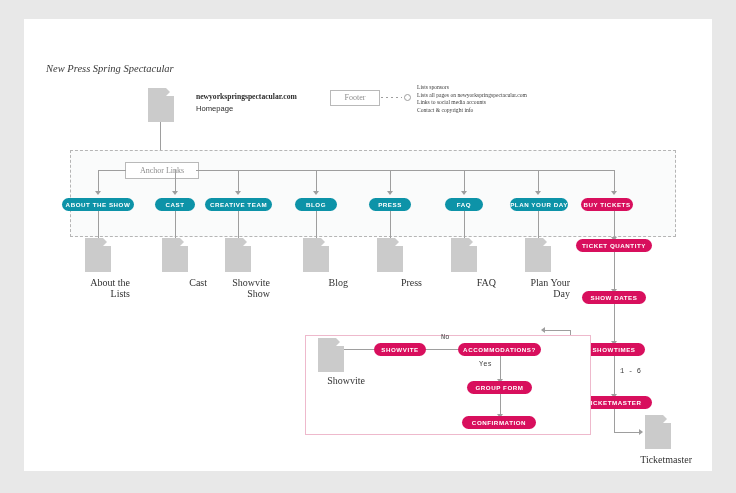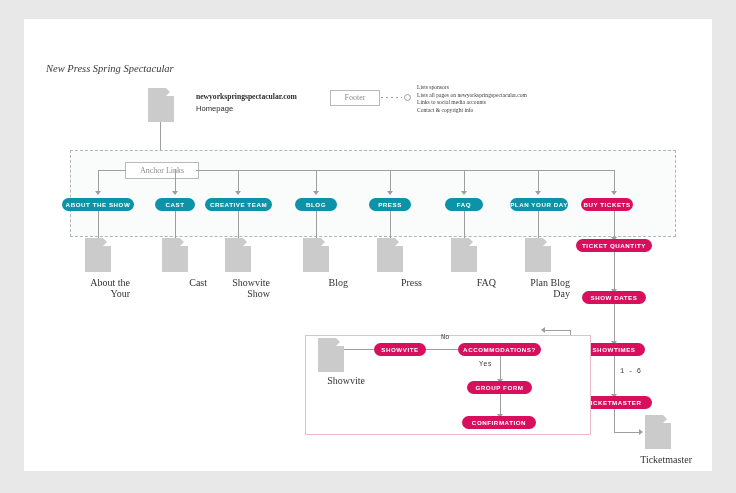--- a/index.html
+++ b/index.html
@@ -179,21 +179,21 @@
   <div class="ln lnv abs" style="left:366px;top:192px;height:28px;"></div>
   <div class="ln lnv abs" style="left:440px;top:192px;height:28px;"></div>
   <div class="ln lnv abs" style="left:514px;top:192px;height:28px;"></div>
   <div class="ln lnv abs" style="left:590px;top:192px;height:26px;"></div>
   <div class="arw-d abs" style="left:587px;top:218px;"></div>
 
   <div class="doc abs" style="left:61px;top:219px;">
       <div class="doc-fold"></div>
     </div>
   <div class="doc-label abs" style="left:42px;top:258px;width:64px;">About the</div>
-  <div class="doc-label abs" style="left:42px;top:269px;width:64px;">Your</div>
+  <div class="doc-label abs" style="left:42px;top:269px;width:64px;">Lists</div>
 
   <div class="doc abs" style="left:138px;top:219px;">
       <div class="doc-fold"></div>
     </div>
   <div class="doc-label abs" style="left:119px;top:258px;width:64px;">Cast</div>
 
   <div class="doc abs" style="left:201px;top:219px;">
       <div class="doc-fold"></div>
     </div>
   <div class="doc-label abs" style="left:182px;top:258px;width:64px;">Showvite</div>
@@ -210,21 +210,21 @@
   <div class="doc-label abs" style="left:334px;top:258px;width:64px;">Press</div>
 
   <div class="doc abs" style="left:427px;top:219px;">
       <div class="doc-fold"></div>
     </div>
   <div class="doc-label abs" style="left:408px;top:258px;width:64px;">FAQ</div>
 
   <div class="doc abs" style="left:501px;top:219px;">
       <div class="doc-fold"></div>
     </div>
-  <div class="doc-label abs" style="left:482px;top:258px;width:64px;">Plan Blog</div>
+  <div class="doc-label abs" style="left:482px;top:258px;width:64px;">Plan Your</div>
   <div class="doc-label abs" style="left:482px;top:269px;width:64px;">Day</div>
 
   <div class="pill crimson abs" style="left:552px;top:220px;width:76px;">TICKET QUANTITY</div>
 
   <div class="ln lnv abs" style="left:590px;top:233px;height:37px;"></div>
   <div class="arw-d abs" style="left:587px;top:270px;"></div>
 
   <div class="pill crimson abs" style="left:558px;top:272px;width:64px;">SHOW DATES</div>
 
   <div class="ln lnv abs" style="left:590px;top:285px;height:37px;"></div>

